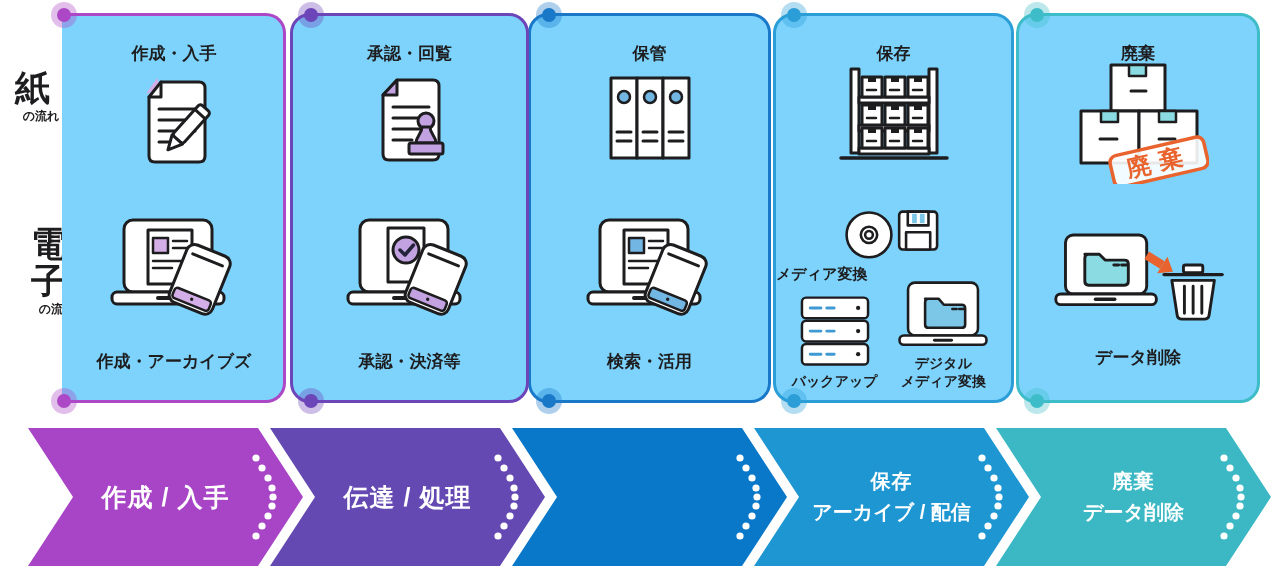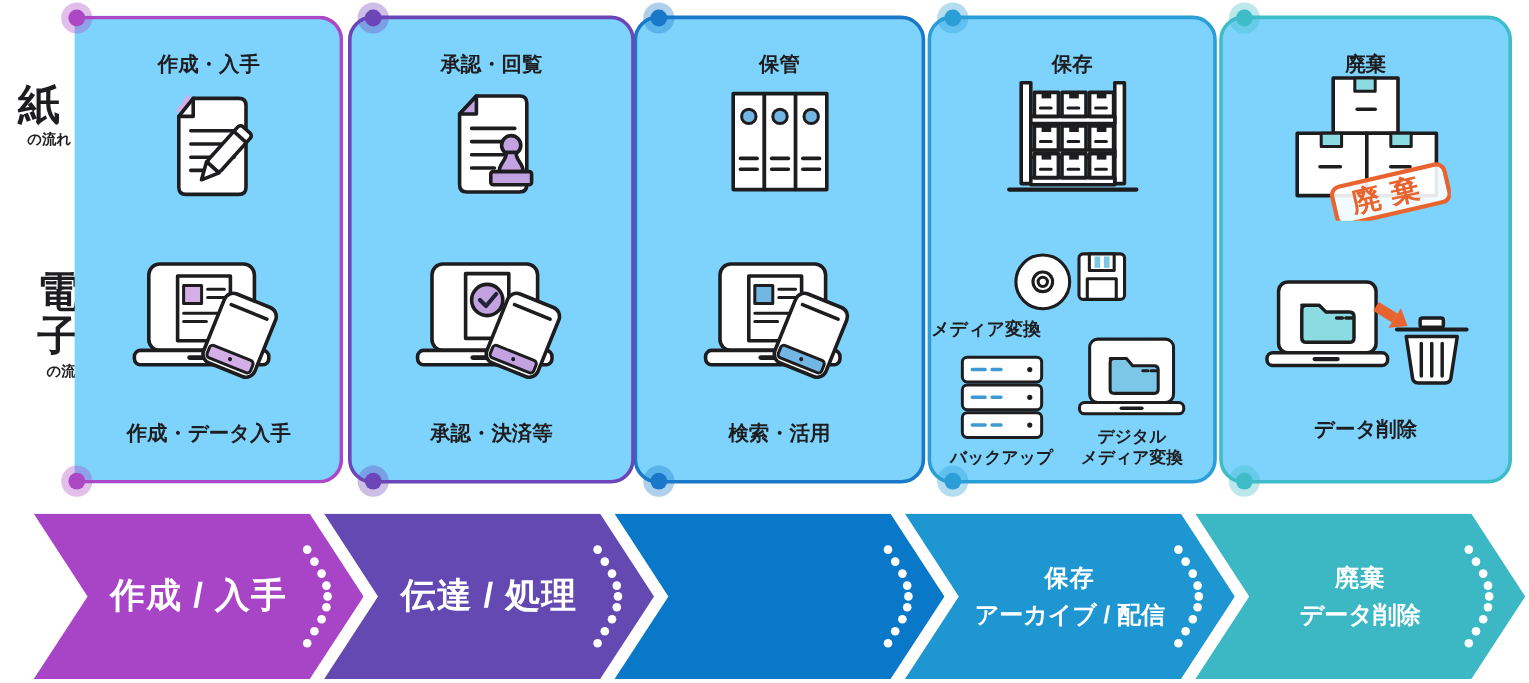--- a/index.html
+++ b/index.html
@@ -44,21 +44,21 @@
 
   .s5 .p-icon{top:44px;}
   .s5 .e-icon{top:214px;}
   .s5 .e-label{top:330px;}
 
   
   .chev{position:absolute;top:428px;width:275px;height:138px;background:var(--cc);
         clip-path:polygon(0 0,230px 0,100% 50%,230px 100%,0 100%,45px 50%);
         display:flex;flex-direction:column;align-items:center;justify-content:center;
         color:#fff;font-weight:bold;text-align:center;}
-  .cl1{font-size:29px;letter-spacing:1px;}
+  .cl1{font-size:25px;letter-spacing:1px;}
   .chev.two .cl1{font-size:20px;}
   .cl2{font-size:20px;margin-top:4px;}
   .c1{left:28px;}.c2{left:270px;}.c3{left:512px;}.c4{left:754px;}.c5{left:996px;}
   .dots{position:absolute;right:26px;top:50%;transform:translateY(-50%);}
   svg text{font-family:"Liberation Sans","DejaVu Sans",sans-serif;}
 </style>
 </head>
 <body>
 
 <div class="canvas">
@@ -106,21 +106,21 @@
           <path d="M50,82 H70" fill="none" stroke-width="4"></path>
           <g transform="translate(82,26) rotate(22)">
             <rect x="0" y="0" width="46" height="62" rx="8"></rect>
             <path d="M7,10 H39" fill="none"></path>
             <rect x="3.5" y="47" width="39" height="11" rx="3" stroke-width="2.5" fill="#d4aee6"></rect>
             <circle cx="23" cy="52.5" r="1.7" fill="#1d1d1f" stroke="none"></circle>
           </g>
         </g>
       </svg>
     </div>
-    <div class="e-label">作成・データ入手</div>
+    <div class="e-label">作成・アーカイブズ</div>
   </div>
 
   <div class="stage s3" style="--bc: #1a78c8;">
     <span class="node top"></span>
     <span class="node bot"></span>
     <div class="p-label">保管</div>
     <div class="p-icon">
       <svg width="94" height="92" viewBox="0 0 94 92">
         <g stroke="#1d1d1f" stroke-width="3" fill="#fff" stroke-linejoin="round" stroke-linecap="round">
           <rect x="8" y="6" width="26" height="80"></rect>

